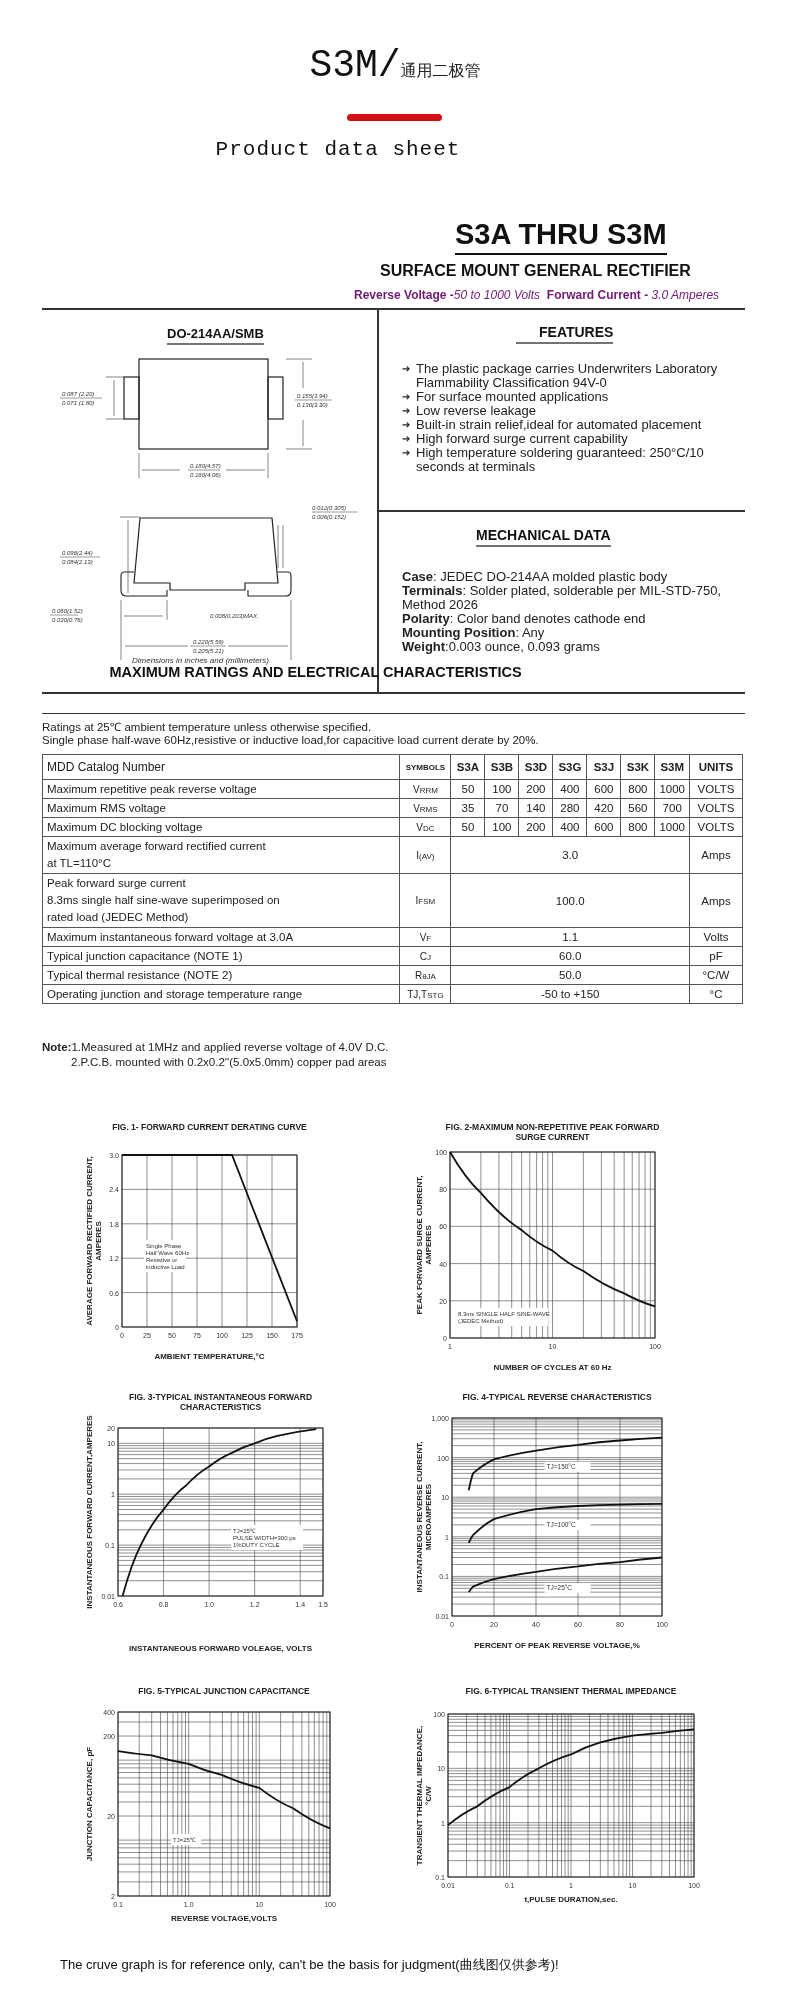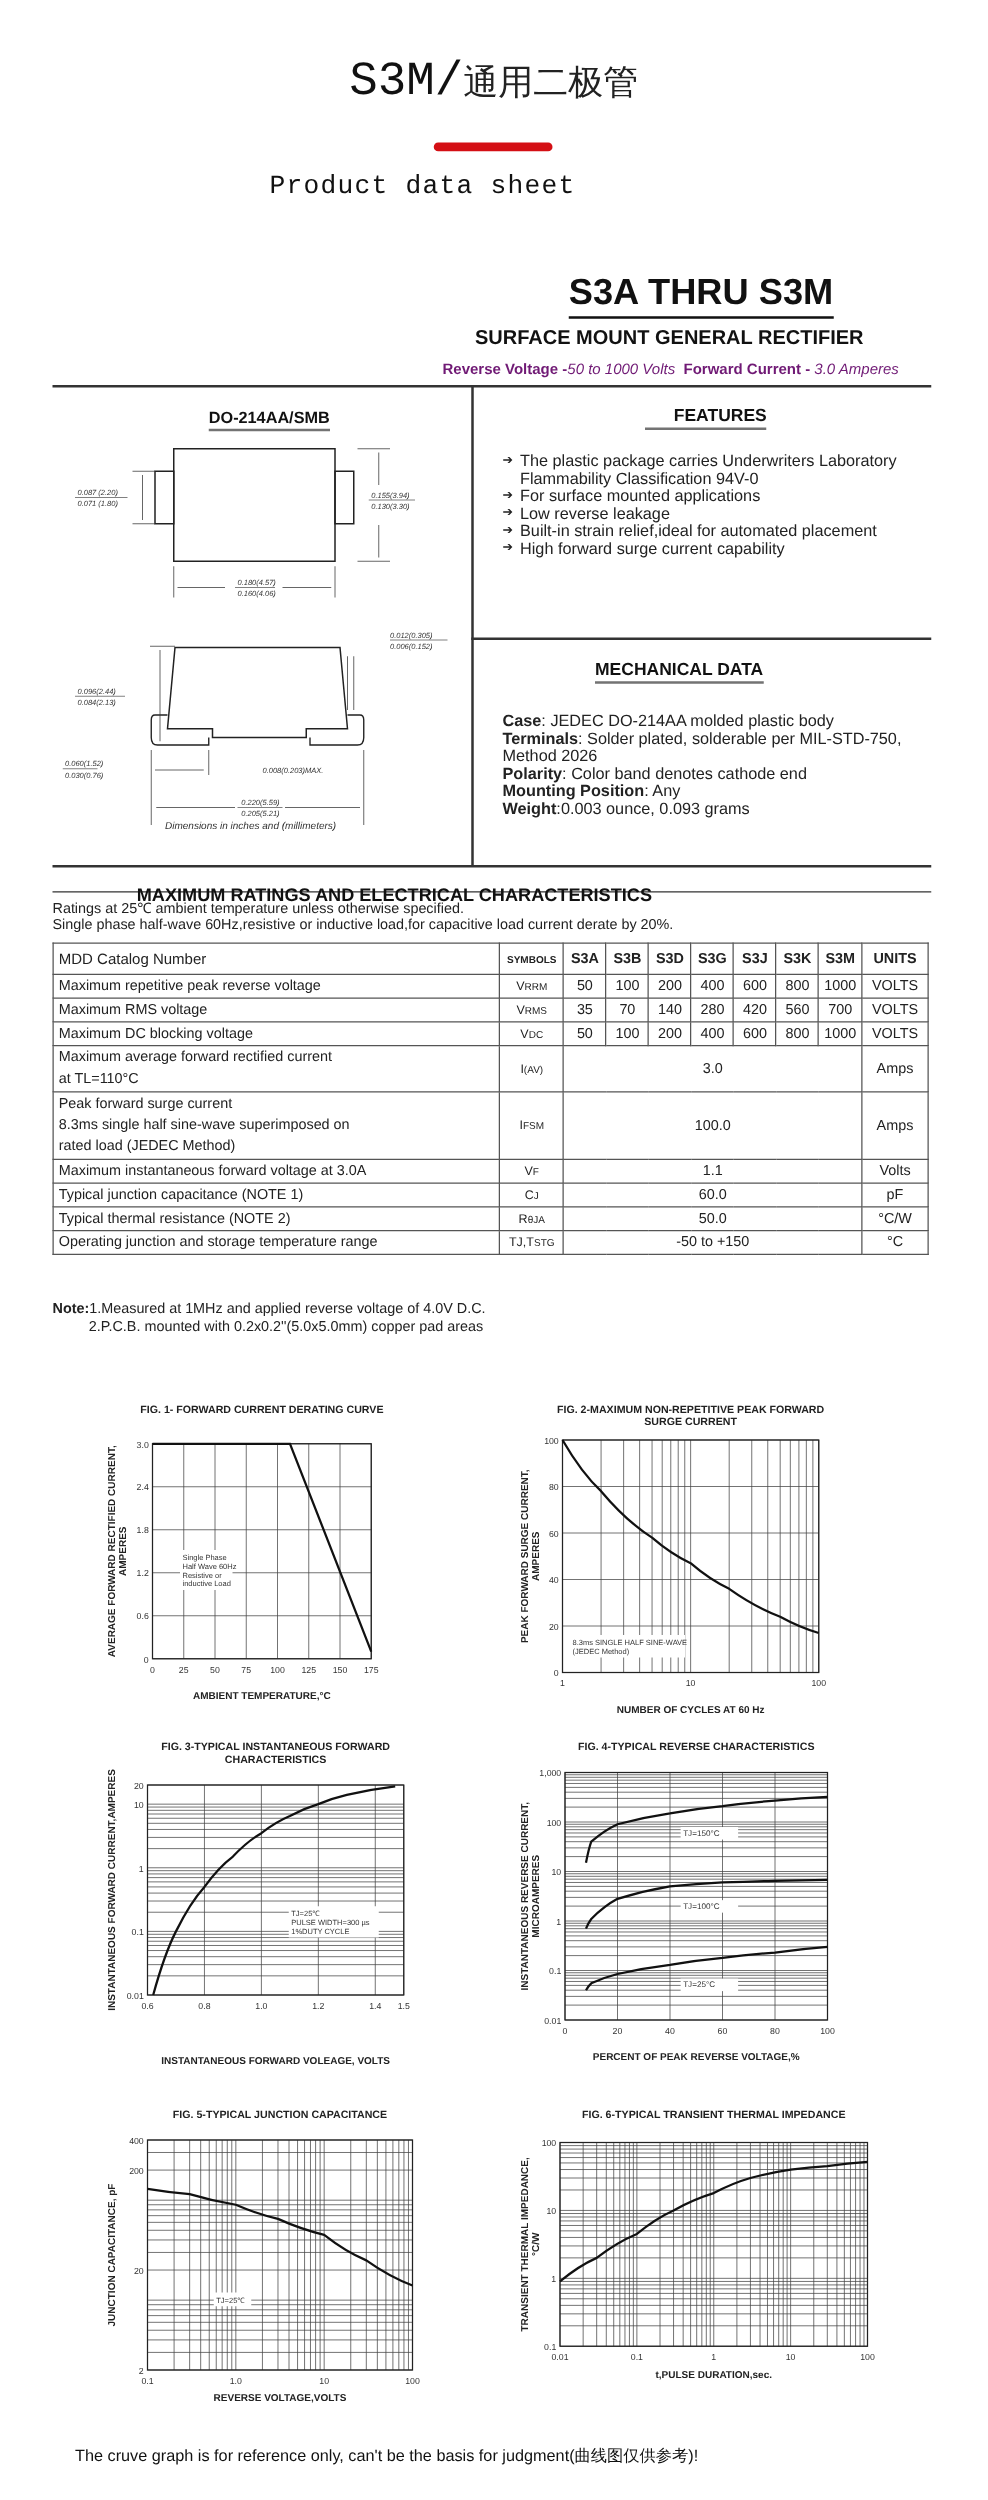--- a/index.html
+++ b/index.html
@@ -1,35 +1,35 @@
 <!DOCTYPE html>
 <html><head>
 <meta charset="utf-8">
 <style>
   html,body{margin:0;padding:0;background:#fff;}
   body{width:790px;height:2000px;position:relative;font-family:"Liberation Sans",sans-serif;color:#222;overflow:hidden;}
   .abs{position:absolute;}
   .hdr-title{top:44px;left:0;width:790px;text-align:center;font-family:"Liberation Mono","DejaVu Sans Mono",monospace;}
   .hdr-title .big{font-size:38px;color:#111;}
-  .hdr-title .cn{font-size:28px;color:#222;}
+  .hdr-title .cn{font-size:16px;color:#222;}
   .red-bar{top:114px;left:347px;width:95px;height:7px;background:#d40f14;border-radius:4px;}
   .subtitle{top:138px;left:0;width:676px;text-align:center;font-family:"Liberation Mono","DejaVu Sans Mono",monospace;font-size:21px;letter-spacing:1px;color:#111;}
   .partno{top:218px;left:455px;font-size:29px;font-weight:bold;color:#111;border-bottom:2px solid #111;padding-bottom:2px;}
   .desc{top:262px;left:380px;font-size:16px;font-weight:bold;color:#111;}
   .ratings-line{top:288px;left:354px;font-size:12px;color:#701a75;}
   .ratings-line i{font-weight:normal;}
   .hline{height:2px;background:#333;}
   .vline{width:2px;background:#333;}
   .sec-head{font-size:14px;font-weight:bold;border-bottom:2px solid #737373;padding-bottom:2px;color:#111;}
   .features{top:362px;left:402px;font-size:13px;line-height:14px;color:#222;}
   .features li{list-style:none;margin:0;padding-left:14px;position:relative;}
   .features li:before{content:"\2794";position:absolute;left:0;font-size:10px;}
   .mech{top:570px;left:402px;font-size:13px;line-height:14px;color:#222;}
   .mech b{font-weight:bold;}
-  .mr-title{top:709px;left:0;width:631px;text-align:center;font-size:14.5px;font-weight:bold;color:#111;}
+  .mr-title{top:664px;left:0;width:631px;text-align:center;font-size:14.5px;font-weight:bold;color:#111;}
   .note-top{top:721px;left:42px;font-size:11.5px;line-height:13px;}
   table.spec{position:absolute;top:754px;left:42px;width:701px;border-collapse:collapse;font-size:11.5px;color:#222;padding-left:16px;}
   table.spec td{border:1px solid #555;padding:1px 4px;height:16px;}
   table.spec td.c{text-align:center;}
   table.spec tr.head td{height:22px;font-weight:bold;}
   table.spec tr.head td.nm{font-weight:normal;font-size:12px;}
   table.spec td.sym{font-size:10px;width:42px;}
   table.spec td.v{width:25px;}
   .sm{font-size:8px;}
   .notes{top:1040px;left:42px;font-size:11.5px;line-height:15px;}
@@ -114,20 +114,21 @@
 </svg>
 <div class="abs" style="top:656px;left:132px;font-size:8px;font-style:italic;color:#333;">Dimensions in inches and (millimeters)</div>
 
 <div class="abs sec-head" style="top:324px;left:516px;padding-left:23px;">FEATURES</div>
 <ul class="abs features" style="margin:0;padding:0;width:340px;">
   <li>The plastic package carries Underwriters Laboratory Flammability Classification 94V-0</li>
   <li>For surface mounted applications</li>
   <li>Low reverse leakage</li>
   <li>Built-in strain relief,ideal for automated placement</li>
   <li>High forward surge current capability</li>
+  <li>High temperature soldering guaranteed: 250°C/10 seconds at terminals</li>
 </ul>
 
 <div class="abs sec-head" style="top:527px;left:476px;">MECHANICAL DATA</div>
 <div class="abs mech" style="width:345px;">
   <div><b>Case</b><span>: JEDEC DO-214AA molded plastic body</span></div>
   <div><b>Terminals</b><span>: Solder plated, solderable per MIL-STD-750, Method 2026</span></div>
   <div><b>Polarity</b><span>: Color band denotes cathode end</span></div>
   <div><b>Mounting Position</b><span>: Any</span></div>
   <div><b>Weight</b><span>:0.003 ounce, 0.093 grams</span></div>
 </div>

